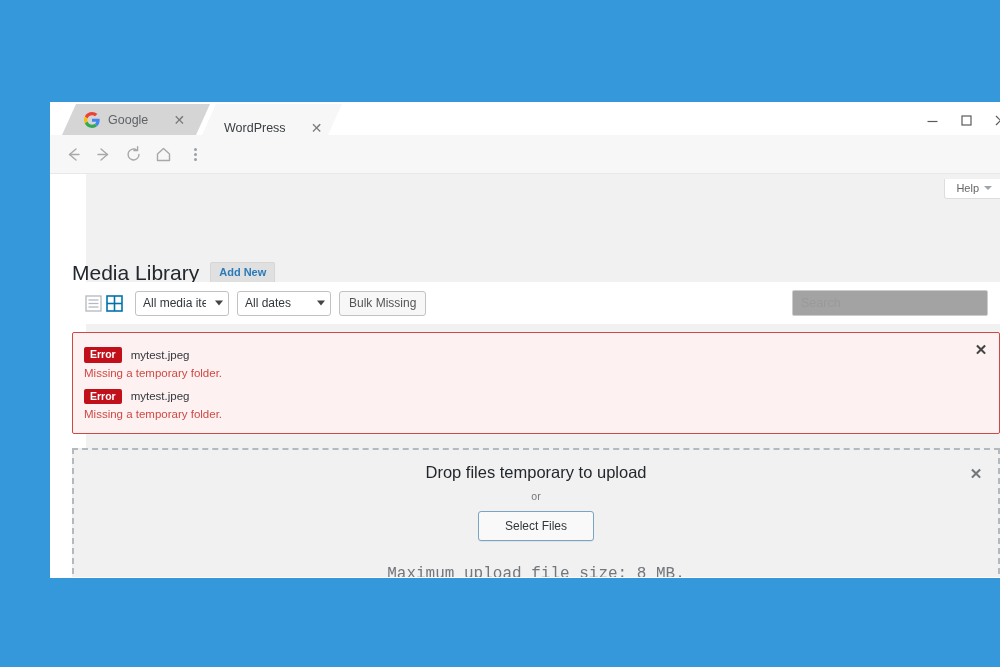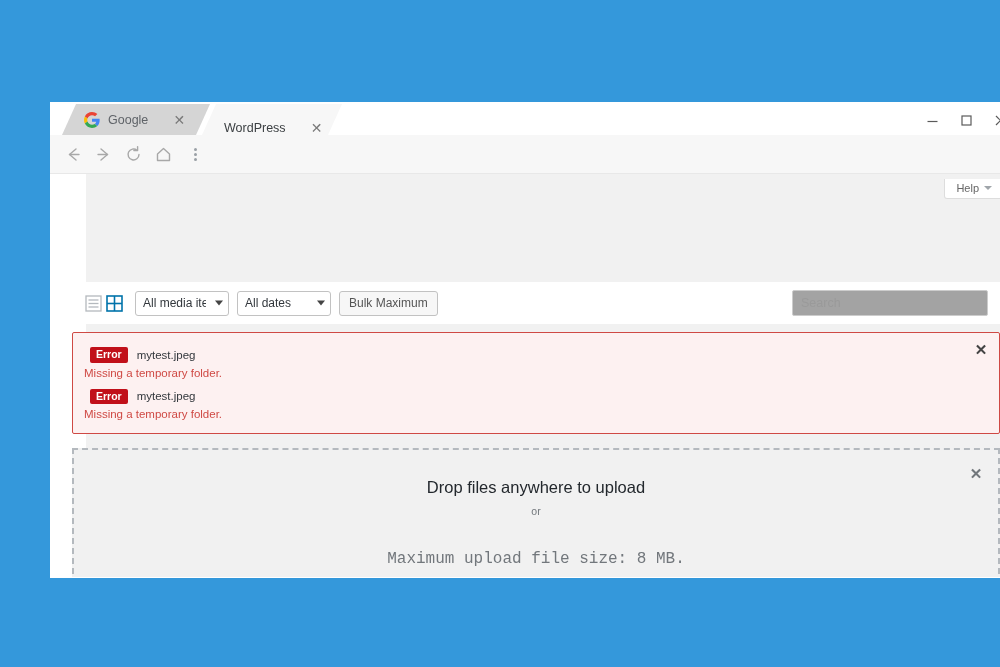--- a/index.html
+++ b/index.html
@@ -343,21 +343,20 @@
     text-align: center;
     font-weight: bold;
   }
   .error-item { margin-bottom: 10px; }
   .error-item:last-child { margin-bottom: 0; }
   .error-row-head {
     display: flex;
     align-items: center;
     gap: 9px;
     margin-bottom: 4px;
-    margin-left: 6px;
   }
   .error-badge {
     background: #c1101a;
     color: #ffffff;
     font-size: 10.5px;
     font-weight: bold;
     padding: 2px 6px 3px;
     border-radius: 2px;
     line-height: 1;
   }
@@ -516,20 +515,24 @@
   <div id="page-viewport">
     <div id="wp-sidebar-strip"></div>
     <div id="wp-content"></div>
     <div id="wp-page-bottom-fill"></div>
 
     <div id="help-tab">
       <span>Help</span>
       <span class="caret"></span>
     </div>
 
+    <div id="media-heading-row">
+      <h1 id="page-title">Media Library</h1>
+      <button id="add-new-button">Add New</button>
+    </div>
 
     <div id="media-toolbar">
       <div id="view-switch">
         <span class="view-btn">
           <svg width="17" height="17" viewBox="0 0 17 17">
             <rect x="1" y="1" width="15" height="15" fill="none" stroke="#b4b9be" stroke-width="1.3"></rect>
             <line x1="3.5" y1="5" x2="13.5" y2="5" stroke="#b4b9be" stroke-width="1.3"></line>
             <line x1="3.5" y1="8.5" x2="13.5" y2="8.5" stroke="#b4b9be" stroke-width="1.3"></line>
             <line x1="3.5" y1="12" x2="13.5" y2="12" stroke="#b4b9be" stroke-width="1.3"></line>
           </svg>
@@ -550,21 +553,21 @@
         <span class="sel-caret"></span>
       </div>
 
       <div class="select-wrap">
         <select class="wp-select" id="select-dates">
           <option>All dates</option>
         </select>
         <span class="sel-caret"></span>
       </div>
 
-      <button id="bulk-select-button">Bulk Maximum</button>
+      <button id="bulk-select-button">Bulk Missing</button>
 
       <input id="media-search-input" type="text" placeholder="Search" style="">
     </div>
 
     <div id="upload-errors">
       <span id="errors-dismiss">✕</span>
 
       <div class="error-item">
         <div class="error-row-head">
           <span class="error-badge">Error</span>
@@ -578,20 +581,21 @@
           <span class="error-badge">Error</span>
           <span class="error-filename">mytest.jpeg</span>
         </div>
         <div class="error-message">Missing a temporary folder.</div>
       </div>
     </div>
 
     <div id="drop-zone">
       <span id="drop-zone-dismiss">✕</span>
       <div id="drop-zone-inner">
-        <div id="drop-headline">Drop files anywhere to upload</div>
+        <div id="drop-headline">Drop files temporary to upload</div>
         <div id="drop-or">or</div>
+        <button id="select-files-button">Select Files</button>
         <div id="max-size-note">Maximum upload file size: 8 MB.</div>
       </div>
     </div>
 
   </div>
 </div>
 
 </body></html>

